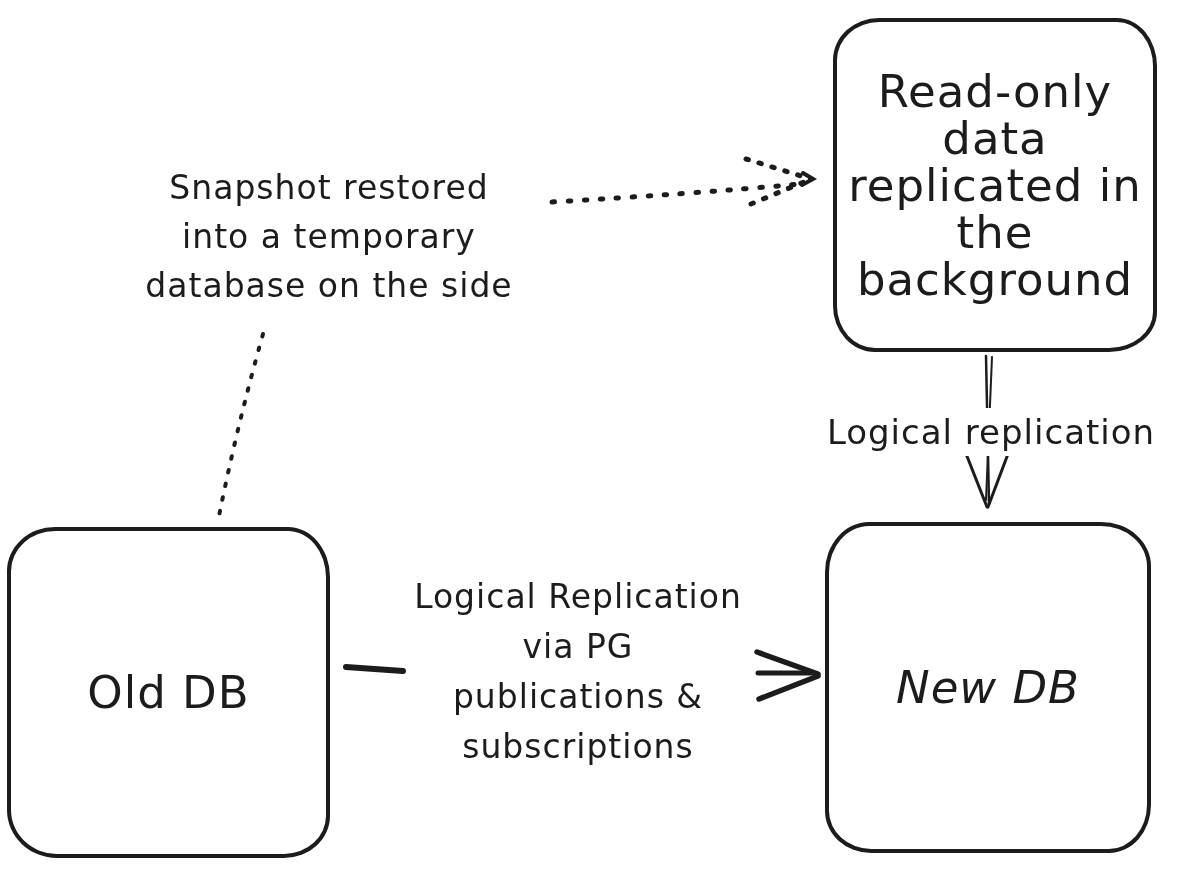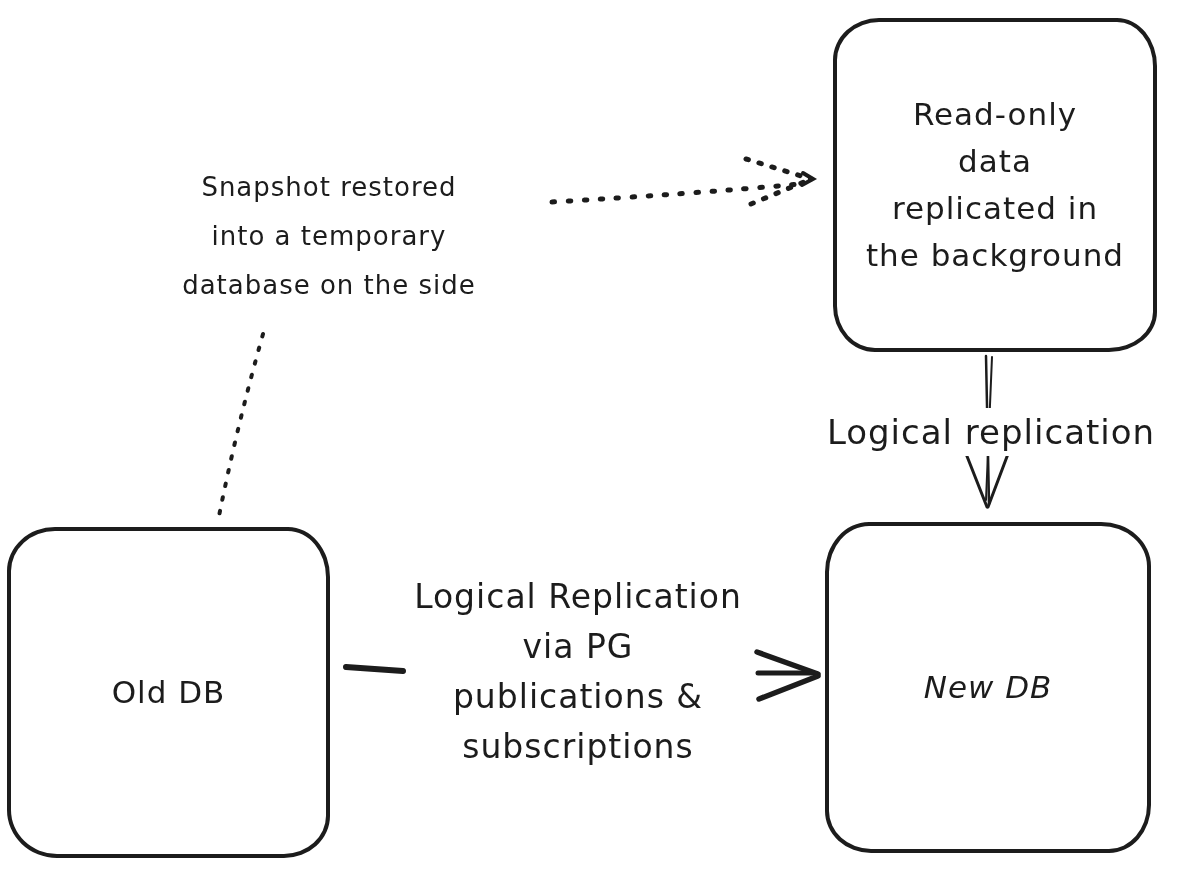--- a/index.html
+++ b/index.html
@@ -19,21 +19,21 @@
   }
   .node {
     position: absolute;
     border: 4px solid var(--stroke, #1c1c1c);
     background: #ffffff;
     display: flex; align-items: center; justify-content: center;
     text-align: center;
     box-sizing: content-box;
   }
   .node-label {
-    font-size: 31px;
+    font-size: 45px;
     line-height: 47px;
     letter-spacing: 1px;
     white-space: pre-line;
   }
   #node-read-only {
     left: 833px; top: 18px; width: 316px; height: 326px;
     border-radius: 46px 40px 48px 42px / 42px 48px 40px 46px;
   }
   #node-old-db {
     left: 7px; top: 527px; width: 315px; height: 323px;
@@ -41,21 +41,21 @@
   }
   #node-new-db {
     left: 825px; top: 522px; width: 318px; height: 323px;
     border-radius: 44px 50px 42px 46px / 50px 44px 48px 42px;
   }
   #node-new-db .node-label { font-style: italic; }
   .note {
     position: absolute;
     left: 90px; top: 163px; width: 478px;
     text-align: center;
-    font-size: 26px; line-height: 49px;
+    font-size: 33px; line-height: 49px;
     letter-spacing: 1px;
     white-space: pre-line;
   }
   .edge-label-v {
     position: absolute;
     left: 806px; top: 408px; width: 370px;
     text-align: center;
     font-size: 34px; line-height: 48px;
     letter-spacing: 1px;
     background: #ffffff;

